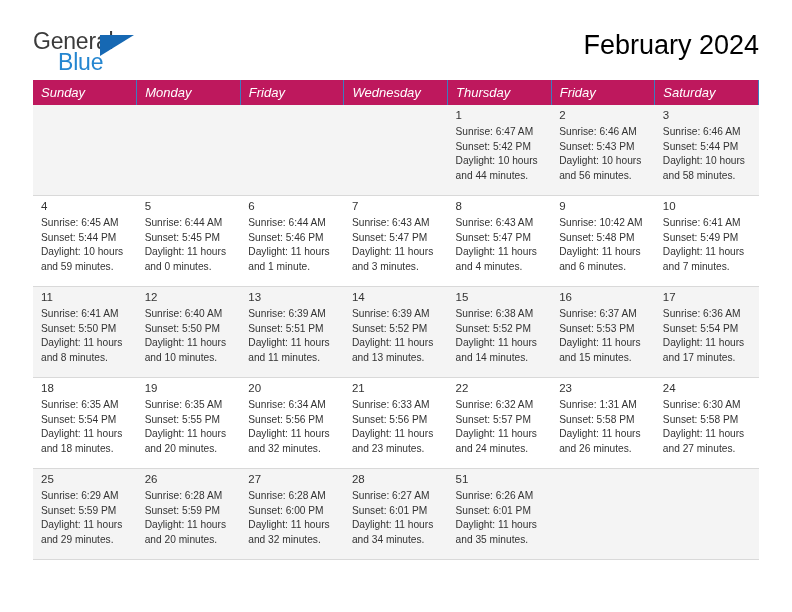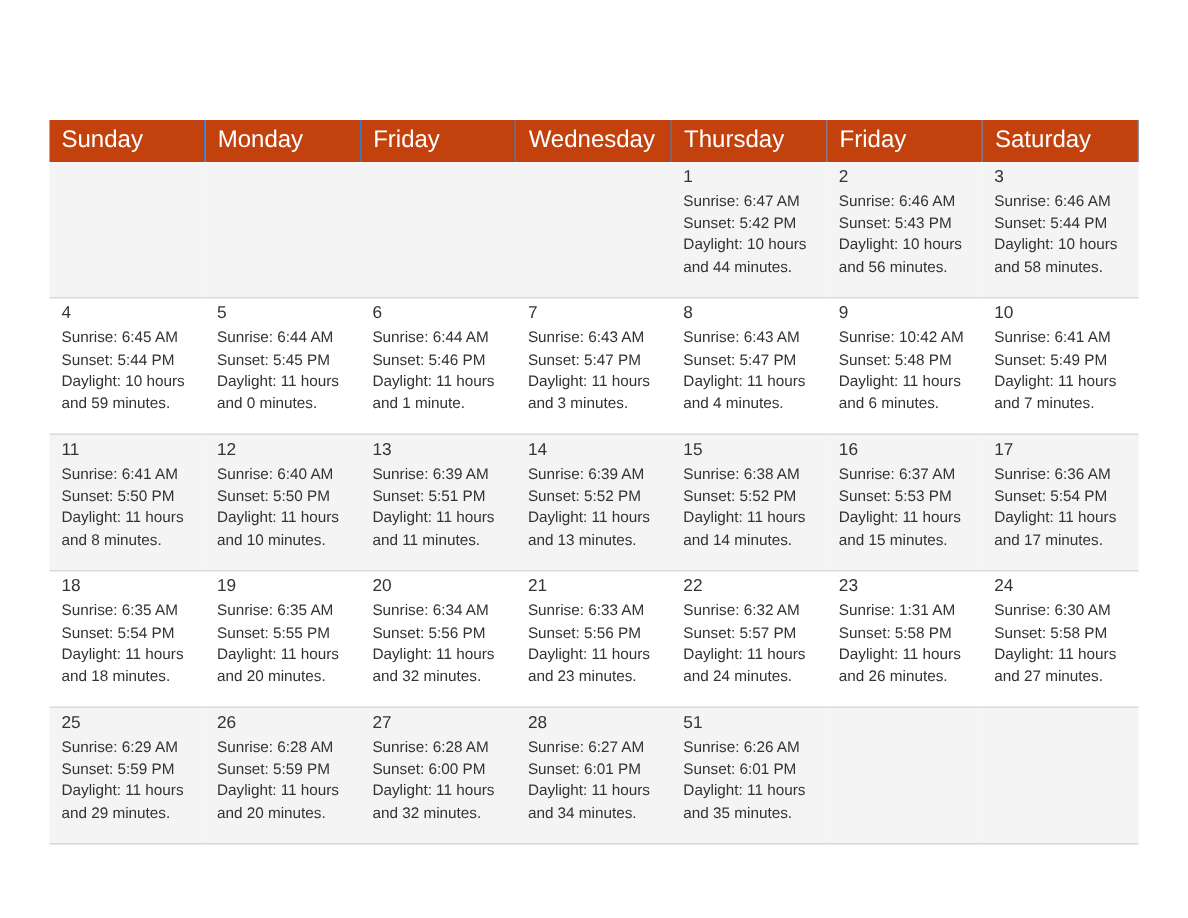--- a/index.html
+++ b/index.html
@@ -79,29 +79,30 @@
     line-height: 1.1;
   }
   
   .calendar {
     width: 726px;
     border-collapse: collapse;
     table-layout: fixed;
     margin-top: 10px;
   }
   .calendar th {
-    background: #c2410c;
+    background: #be185d;
     color: #ffffff;
-    font-size: 16px;
+    font-size: 13px;
     font-weight: normal;
     text-align: left;
     padding: 5px 0 5px 8px;
     height: 19px;
     box-sizing: border-box;
     border-right: 1px solid #3b7dc0;
+    font-style: italic;
   }
   .calendar td {
     vertical-align: top;
     padding: 0;
     height: 90px;
     border-bottom: 1px solid #d9d9d9;
     background: #ffffff;
   }
   .calendar tr.shaded td {
     background: #f4f4f4;
@@ -124,21 +125,27 @@
   }
   .info div { white-space: nowrap; }
   .empty .cell-inner { padding: 0; }
 </style>
 </head>
 <body>
 
 <div class="page">
 
   <div class="header">
+    <div class="logo">
+      <span class="logo-general">General</span>
+      <span class="logo-triangle"></span>
+      <span class="logo-blue">Blue</span>
+    </div>
     <div class="title-block">
+      <h1 class="cal-title">February 2024</h1>
     </div>
   </div>
 
   <table class="calendar">
     <thead>
       <tr>
         <th>Sunday</th>
         <th>Monday</th>
         <th>Friday</th>
         <th>Wednesday</th>

